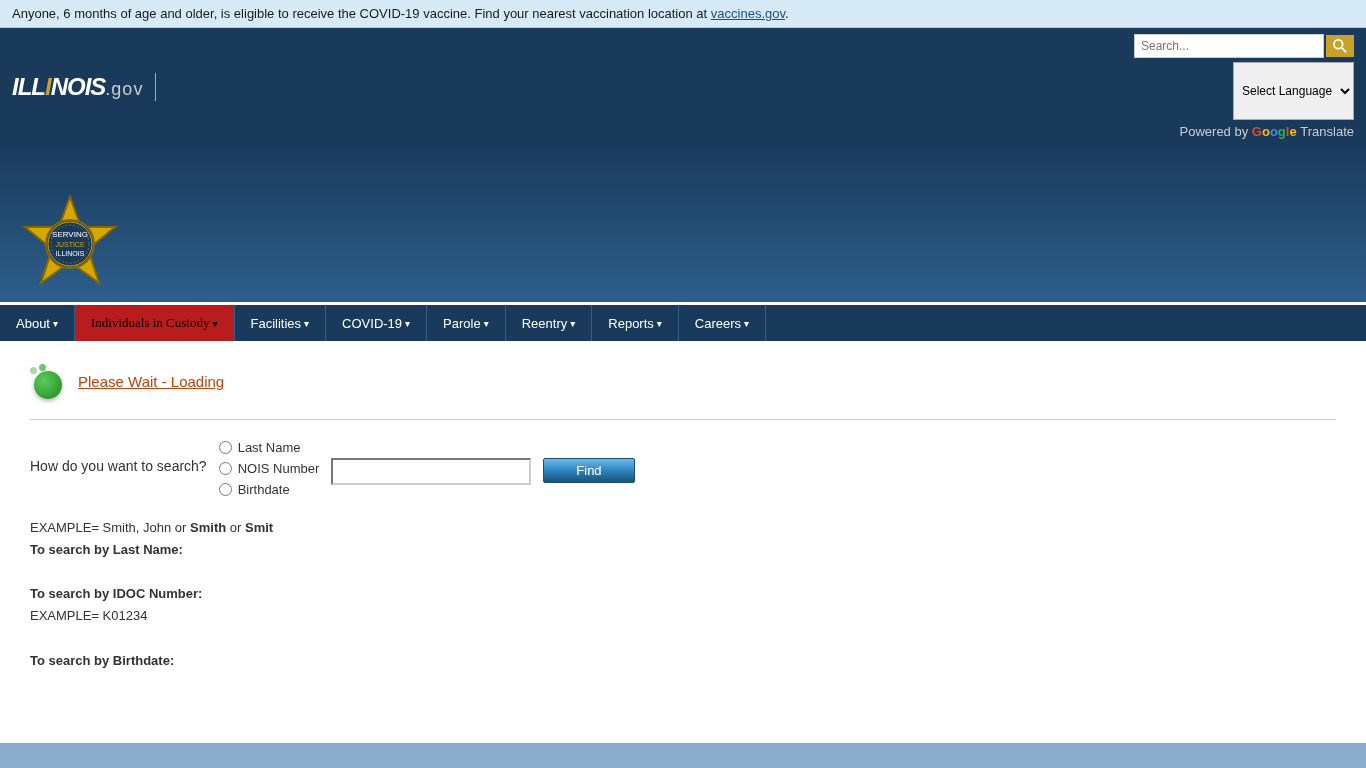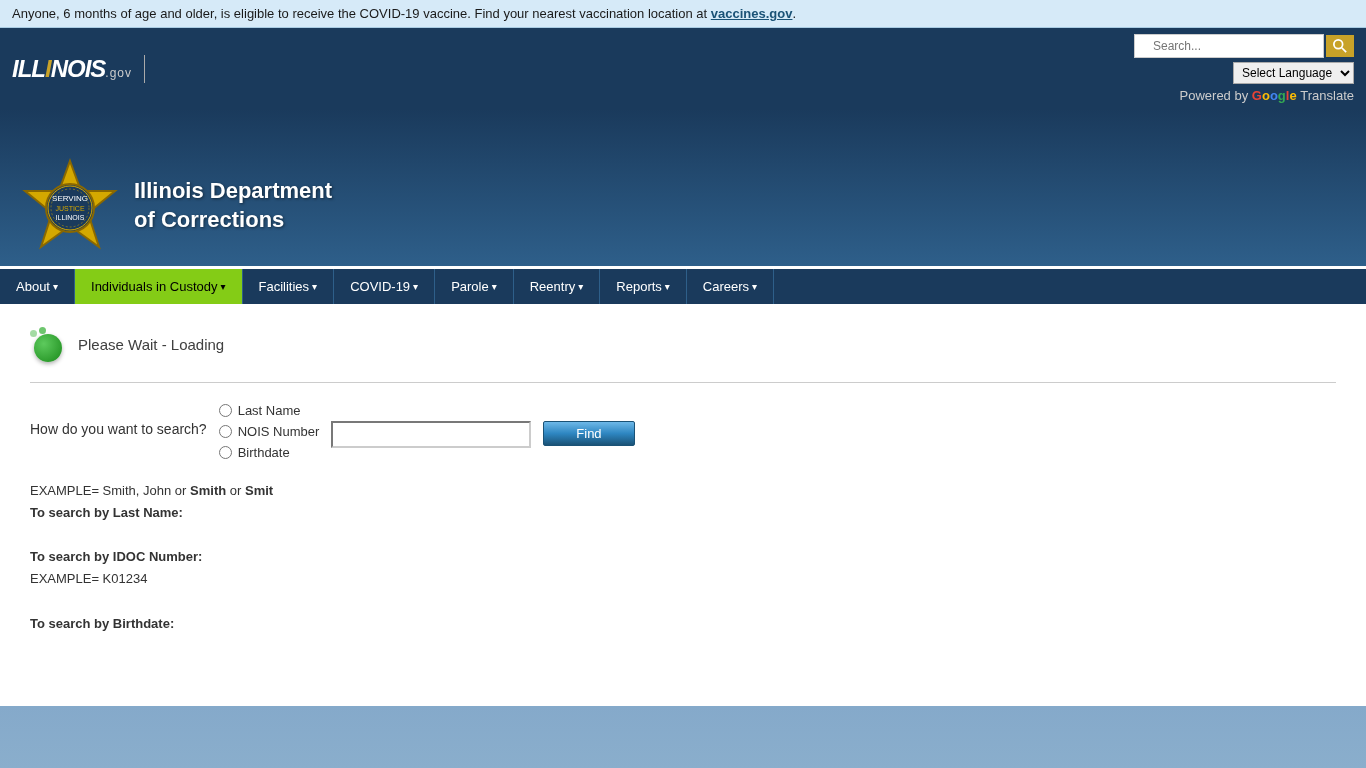--- a/index.html
+++ b/index.html
@@ -6,21 +6,21 @@
     body { font-family: Arial, sans-serif; font-size: 13px; background: #4a6fa5; }
 
     
     #covid-banner {
       background: #d6eaf8;
       border-bottom: 1px solid #a9cce3;
       padding: 6px 12px;
       font-size: 13px;
       color: #1a1a1a;
     }
-    #covid-banner a { color: #1a5276; font-weight: bold; }
+    #covid-banner a { color: #1a5276; font-weight: normal; }
 
     
     #top-nav {
       background: #1a3a5c;
       display: flex;
       align-items: center;
       padding: 6px 12px;
       gap: 0;
       min-height: 48px;
     }
@@ -83,21 +83,21 @@
       align-items: flex-end;
       gap: 4px;
     }
     #search-row {
       display: flex;
       align-items: center;
       gap: 2px;
     }
     #search-input {
       width: 190px;
-      padding: 4px 18px;
+      padding: 4px 6px;
       font-size: 12px;
       border: 1px solid #ccc;
       color: #999;
     }
     #search-button {
       background: #c8a228;
       border: none;
       padding: 4px 7px;
       cursor: pointer;
       display: flex;
@@ -105,21 +105,21 @@
       justify-content: center;
     }
     #search-button svg { width: 14px; height: 14px; fill: #fff; }
     #translate-row {
       display: flex;
       align-items: center;
       gap: 4px;
     }
     #language-select {
       font-size: 12px;
-      padding: 2px 4px;
+      padding: 20px 4px;
       border: 1px solid #aaa;
     }
     #powered-by {
       font-size: 13px;
       color: #ccc;
     }
     #powered-by span.google { color: #4285F4; font-weight: bold; }
     #powered-by span.google b:first-child { color: #EA4335; }
     #powered-by span.google b:nth-child(2) { color: #FBBC05; }
     #powered-by span.google b:nth-child(3) { color: #4285F4; }
@@ -173,22 +173,23 @@
       cursor: pointer;
       display: flex;
       align-items: center;
       gap: 3px;
       border-right: 1px solid #2e5f8a;
       position: relative;
       text-decoration: none;
       white-space: nowrap;
     }
     .nav-item.active {
-      background: #84cc16;
+      background: #b91c1c;
       color: #000;
+      font-family: Liberation Serif, serif;
     }
     .nav-arrow { font-size: 10px; }
 
     
     #content-area {
       background: #fff;
       margin: 0;
       padding: 20px 30px;
       min-height: 400px;
     }
@@ -223,21 +224,21 @@
       gap: 2px;
     }
     .loading-dot {
       width: 7px;
       height: 7px;
       background: #4ab84a;
       border-radius: 50%;
     }
     .loading-dot:nth-child(1) { opacity: 0.5; transform: translateY(4px); }
     .loading-dot:nth-child(2) { opacity: 0.8; transform: translateY(1px); }
-    #loading-text { font-size: 15px; color: #404040; }
+    #loading-text { font-size: 15px; color: #c2410c; text-decoration: underline; }
 
     #content-divider {
       border: none;
       border-top: 1px solid #ccc;
       margin: 10px 0 20px 0;
     }
 
     
     #search-form-section {
       display: flex;
@@ -303,21 +304,21 @@
 
 <div id="page-wrapper">
 
   <div id="covid-banner">
     <span>Anyone, 6 months of age and older, is eligible to receive the COVID-19 vaccine. Find your nearest vaccination location at </span><a href="#">vaccines.gov</a>.
   </div>
 
   <div id="top-nav">
     <div id="logo-area">
       <div id="illinois-logo">
-        <span style="color:#fff; font-style:italic; font-weight:900; font-size:24px; letter-spacing:-1px;">ILL<span style="color:#c8a228;">I</span>NOIS</span><span class="gov" style="color:#ccc; font-size:12px; font-style:normal;">.gov</span>
+        <span style="color:#fff; font-style:italic; font-weight:900; font-size:24px; letter-spacing:-1px;">ILL<span style="color:#c8a228;">I</span>NOIS</span><span class="gov" style="color:#ccc; font-size:18px; font-style:normal;">.gov</span>
       </div>
     </div>
     <div id="top-nav-divider"></div>
     <div id="search-area">
       <div id="search-row">
         <input type="text" id="search-input" placeholder="Search..." style="">
         <button id="search-button">
           <svg viewBox="0 0 16 16" xmlns="http://www.w3.org/2000/svg">
             <circle cx="6" cy="6" r="5" stroke="#fff" stroke-width="2" fill="none"></circle>
             <line x1="10" y1="10" x2="15" y2="15" stroke="#fff" stroke-width="2"></line>
@@ -354,24 +355,20 @@
           <circle cx="50" cy="52" r="24" fill="#1a3a5c" stroke="#8a6800" stroke-width="2"></circle>
 
           <circle cx="50" cy="52" r="22" fill="none" stroke="#d4a800" stroke-width="1"></circle>
 
           <text x="50" y="45" text-anchor="middle" font-size="8" fill="#fff" font-family="Arial">SERVING</text>
           <text x="50" y="55" text-anchor="middle" font-size="7" fill="#d4a800" font-family="Arial">JUSTICE</text>
           <text x="50" y="64" text-anchor="middle" font-size="7" fill="#fff" font-family="Arial">ILLINOIS</text>
 
           <circle cx="50" cy="52" r="19" fill="none" stroke="#d4a800" stroke-width="0.5" stroke-dasharray="2,2"></circle>
         </svg>
-      </div>
-      <div id="dept-name">
-        <div>Illinois Department</div>
-        <div>of Corrections</div>
       </div>
     </div>
   </div>
 
   <div id="main-nav">
     <a class="nav-item" href="#">
       <span>About</span>
       <span class="nav-arrow">▾</span>
     </a>
     <a class="nav-item active" href="#">

